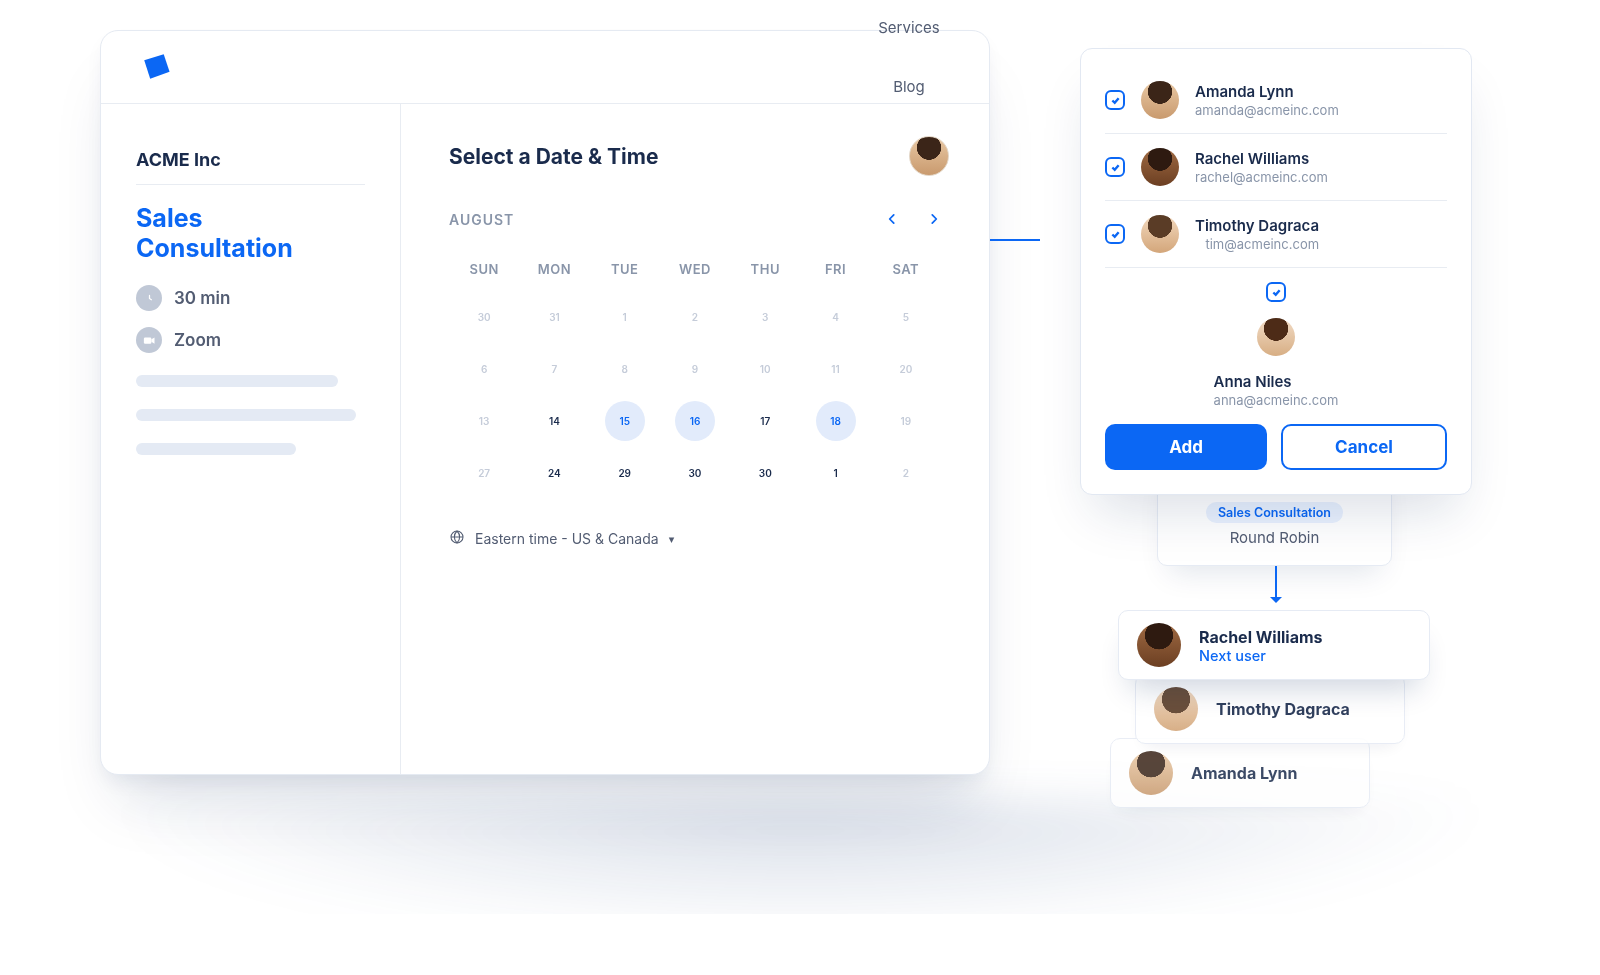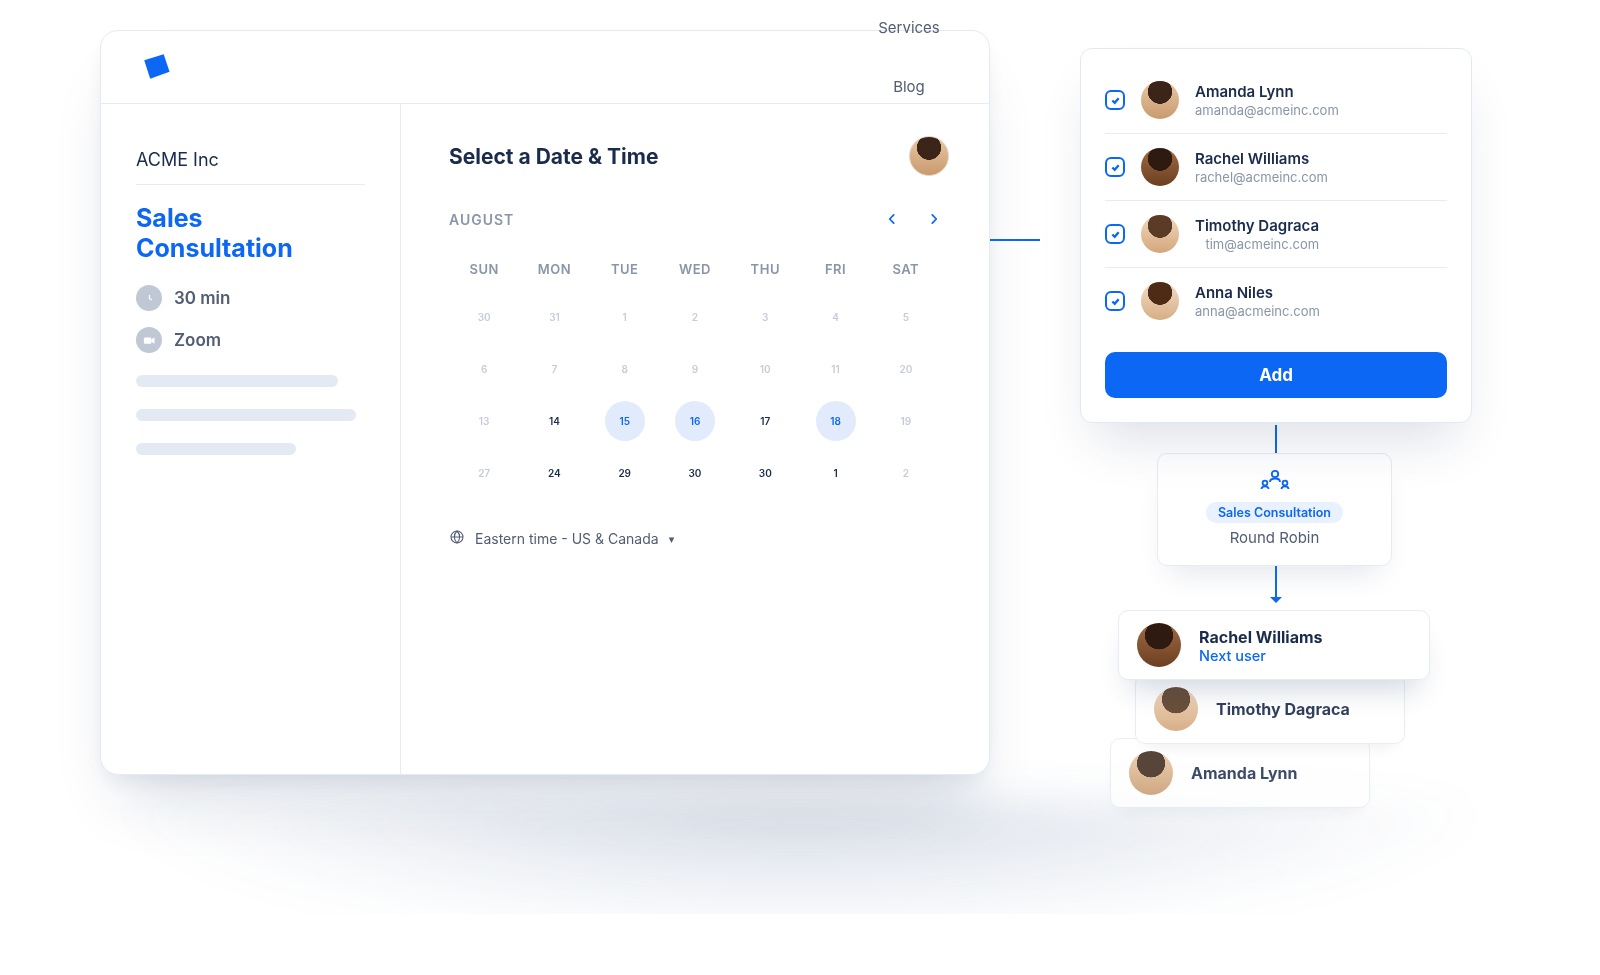--- a/index.html
+++ b/index.html
@@ -33,21 +33,21 @@
   .nav{margin-left:auto;display:flex;gap:40px;align-items:center;color:var(--text-body);font-size:15px;flex-direction:column;}
   .avatar{
     width:40px;height:40px;border-radius:50%;background:#F0C9A6;flex:none;
     background-image:radial-gradient(circle at 50% 30%,#5C3A24 35%,transparent 36%),linear-gradient(#F3D6B5,#D7A87C);
     border:1px solid #E3D6C6;margin-left:40px;
   }
   .card-body{display:flex;height:calc(100% - 73px);}
   .side{
     width:300px;border-right:1px solid var(--border);padding:45px 35px;
   }
-  .org{font-size:18px;font-weight:400;color:var(--navy);padding-bottom:14px;border-bottom:1px solid var(--border);}
+  .org{font-size:18px;font-weight:700;color:var(--navy);padding-bottom:14px;border-bottom:1px solid var(--border);}
   .title{font-size:25px;font-weight:700;color:var(--blue);margin:18px 0 22px;}
   .meta{display:flex;align-items:center;gap:12px;color:var(--text-body);font-size:17px;font-weight:600;margin-bottom:16px;}
   .meta-ico{width:26px;height:26px;border-radius:50%;background:#C0C8D6;display:flex;align-items:center;justify-content:center;}
   .meta-ico svg{width:15px;height:15px;fill:#fff;}
   .skel{height:12px;border-radius:6px;background:#E4EAF4;margin:22px 0 0;}
 
   .main{flex:1;padding:40px 48px;}
   .main h2{font-size:21px;font-weight:700;color:var(--navy);margin:0 0 40px;}
   .month-row{display:flex;align-items:center;justify-content:space-between;margin-bottom:22px;}
   .month-row .label{color:var(--text-muted);font-weight:600;letter-spacing:1px;font-size:14px;}
@@ -68,28 +68,28 @@
 
   
   .panel{
     position:absolute;right:28px;top:18px;width:392px;
     background:#fff;border:1px solid #E2E8F2;border-radius:12px;
     box-shadow:0 30px 50px -15px rgba(12,40,90,.15);
     padding:18px 24px 24px;
     z-index:5;
   }
   .prow{display:flex;align-items:center;gap:16px;padding:14px 0;border-bottom:1px solid var(--border);}
-  .prow:last-of-type{border-bottom:none;}
+  .prow:last-of-type{border-bottom:none;flex-direction:column;}
   .chk{width:20px;height:20px;border:2px solid var(--blue);border-radius:6px;display:flex;align-items:center;justify-content:center;flex:none;}
   .chk svg{width:11px;height:11px;stroke:var(--blue);stroke-width:3;fill:none;}
   .pav{width:38px;height:38px;border-radius:50%;background:#E7D3B8;flex:none;background-size:cover;}
   .pinfo{display:flex;flex-direction:column;gap:1px;}
   .pname{font-size:15px;font-weight:600;color:var(--navy);}
   .pemail{font-size:13px;color:var(--text-muted);text-align:right;}
-  .btns{display:flex;gap:14px;margin-top:18px;align-items:center;}
+  .btns{display:flex;gap:14px;margin-top:2px;align-items:center;}
   .btn{flex:1;height:46px;border-radius:10px;display:flex;align-items:center;justify-content:center;font-weight:700;font-size:17px;cursor:pointer;}
   .btn-primary{background:var(--blue);color:#fff;}
   .btn-outline{background:#fff;border:2px solid var(--blue);color:var(--blue);}
 
   
   .flowline{position:absolute;left:890px;top:209px;width:50px;height:2px;background:var(--blue);z-index:2}
   .flowline2{position:absolute;right:223px;top:395px;width:2px;height:28px;background:var(--blue);z-index:4}
   .flowline3{position:absolute;right:223px;top:536px;width:2px;height:34px;background:var(--blue);z-index:4}
   .flowhead{position:absolute;right:218px;top:567px;width:12px;height:12px;z-index:4}
   .flowhead::before{content:"";position:absolute;left:0;top:0;border:6px solid transparent;border-top-color:var(--blue);}
@@ -362,20 +362,21 @@
           </div>
           <div class="pav av4"></div>
           <div class="pinfo">
             <span class="pname">Anna Niles</span>
             <span class="pemail">anna@acmeinc.com</span>
           </div>
         </div>
       </div>
     <div class="btns">
       <div class="btn btn-primary">Add</div>
+      <div class="btn btn-outline">Cancel</div>
     </div>
   </div>
 
   <div class="flowline2"></div>
 
   <div class="rr-card">
     <div class="rr-ico">
       <svg width="30" height="24" viewBox="0 0 30 24" fill="none">
         <circle cx="15" cy="6" r="3.2" stroke="#0B67F4" stroke-width="1.8"></circle>
         <path d="M10 14c0-2 2-3.5 5-3.5s5 1.5 5 3.5" stroke="#0B67F4" stroke-width="1.8" fill="none"></path>

